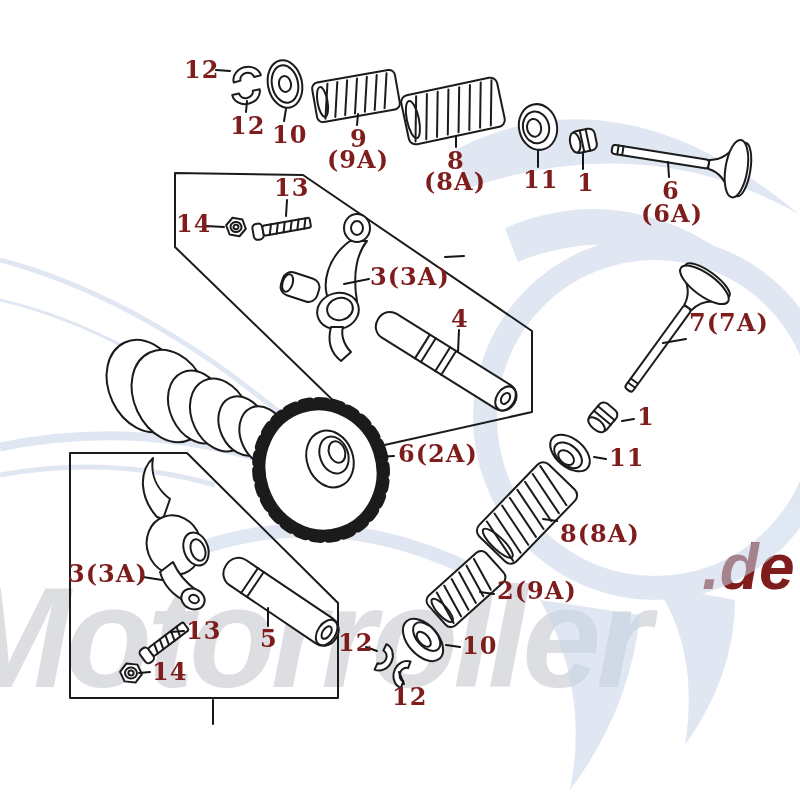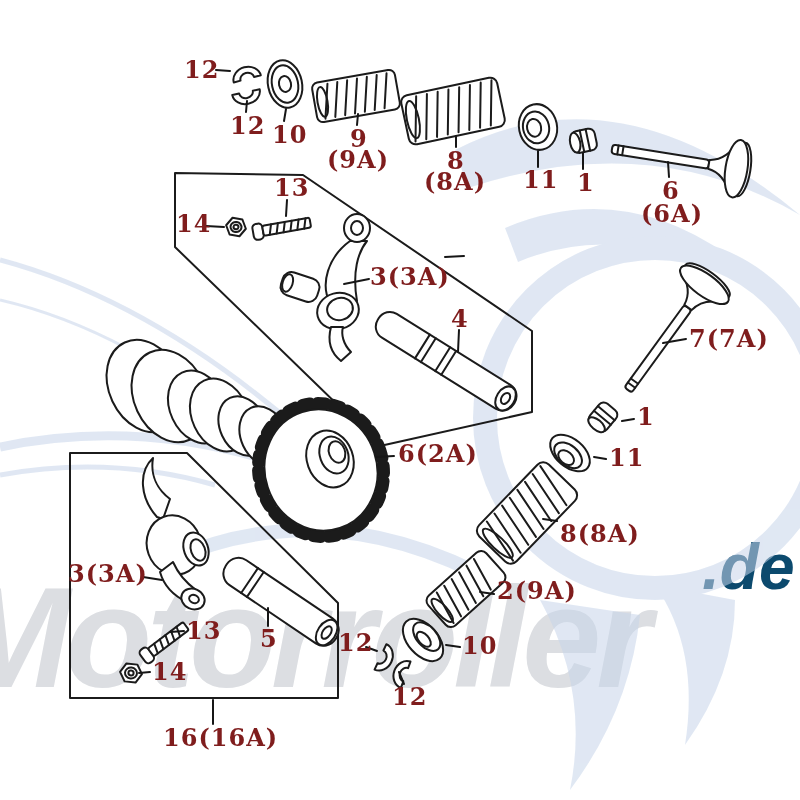--- a/index.html
+++ b/index.html
@@ -3,21 +3,21 @@
 <meta charset="utf-8">
 <style>
   html,body{margin:0;padding:0;background:#fff;}
   .stage{position:relative;width:800px;height:800px;overflow:hidden;background:#ffffff;
          font-family:"Liberation Sans",sans-serif;}
   .wm-top{position:absolute;left:13px;top:6px;font:400 54px "Liberation Sans",sans-serif;
           color:#d7d7d7;letter-spacing:1px;white-space:nowrap;}
   .wm-bottom{position:absolute;left:-48px;top:556px;font:700 142px "Liberation Sans",sans-serif;
           font-style:italic;color:#dcdee2;letter-spacing:-5px;white-space:nowrap;}
   .wm-de{position:absolute;left:702px;top:530px;font:700 64px "Liberation Sans",sans-serif;
-          font-style:italic;color:#0c4a6e;white-space:nowrap;}
+          font-style:italic;color:#7f1d1d;white-space:nowrap;}
   svg.layer{position:absolute;left:0;top:0;}
   .lbl{position:absolute;font:700 24px "DejaVu Serif",serif;color:#7f1d1d;line-height:1;
        letter-spacing:1px;white-space:nowrap;z-index:5;}
 </style>
 </head>
 <body>
 
 <div class="stage">
 
   <div class="wm-bottom">Motorroller</div>
@@ -290,28 +290,27 @@
   <div class="lbl" style="left:447px;top:149px">8</div>
   <div class="lbl" style="left:424px;top:170px">(8A)</div>
   <div class="lbl" style="left:523px;top:168px">11</div>
   <div class="lbl" style="left:577px;top:171px">1</div>
   <div class="lbl" style="left:662px;top:179px">6</div>
   <div class="lbl" style="left:641px;top:202px">(6A)</div>
   <div class="lbl" style="left:274px;top:176px">13</div>
   <div class="lbl" style="left:176px;top:212px">14</div>
   <div class="lbl" style="left:370px;top:265px">3(3A)</div>
   <div class="lbl" style="left:451px;top:307px">4</div>
-  <div class="lbl" style="left:689px;top:327px">7(7A)</div>
+  <div class="lbl" style="left:689px;top:311px">7(7A)</div>
   <div class="lbl" style="left:637px;top:405px">1</div>
   <div class="lbl" style="left:609px;top:446px">11</div>
   <div class="lbl" style="left:398px;top:442px">6(2A)</div>
   <div class="lbl" style="left:560px;top:522px">8(8A)</div>
   <div class="lbl" style="left:497px;top:579px">2(9A)</div>
   <div class="lbl" style="left:68px;top:562px">3(3A)</div>
   <div class="lbl" style="left:186px;top:619px">13</div>
   <div class="lbl" style="left:260px;top:627px">5</div>
   <div class="lbl" style="left:338px;top:631px">12</div>
   <div class="lbl" style="left:462px;top:634px">10</div>
   <div class="lbl" style="left:152px;top:660px">14</div>
   <div class="lbl" style="left:392px;top:685px">12</div>
-  <div class="lbl" style="left:163px;top:726px">16(16A)</div>
 
 </div>
 
 </body></html>

